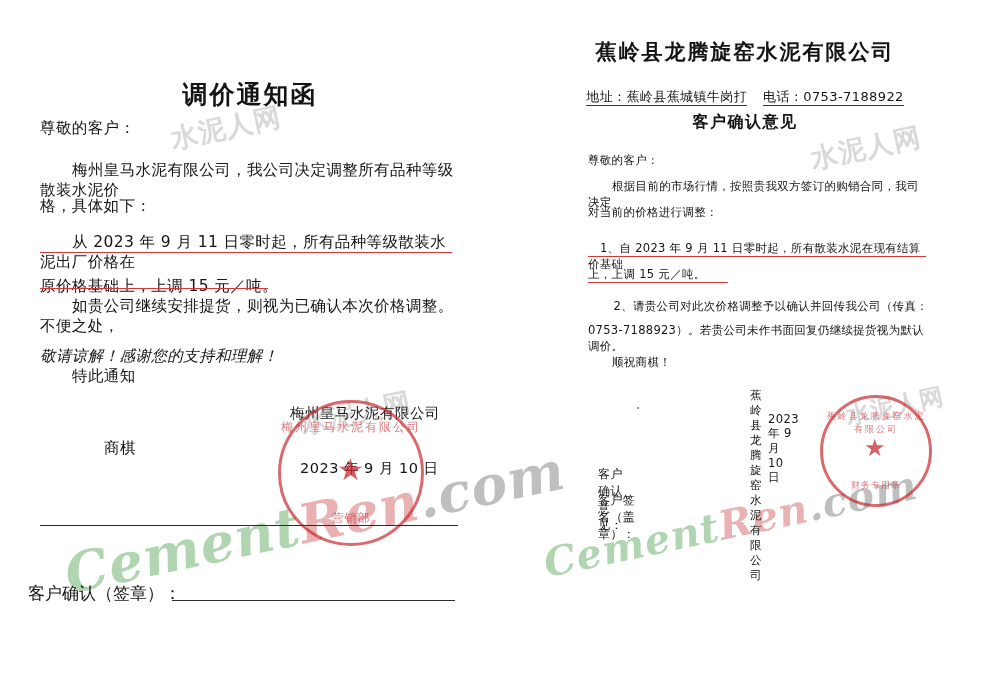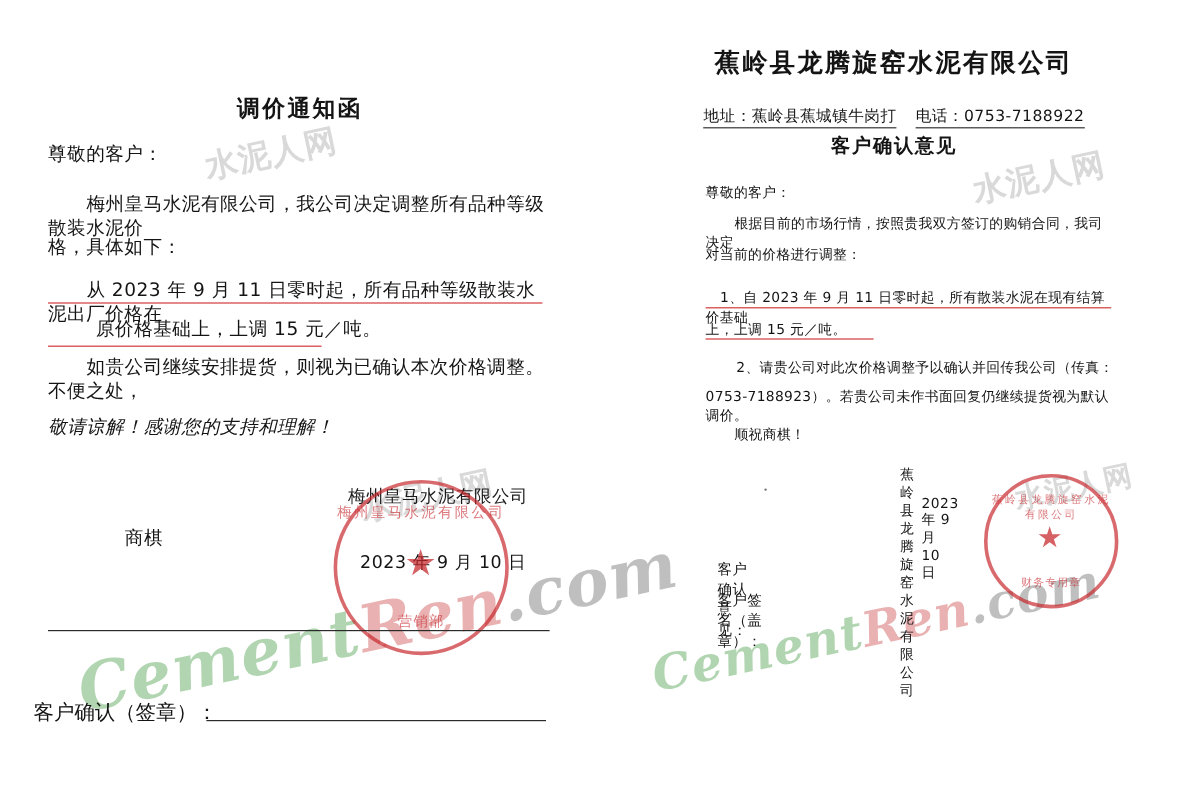--- a/index.html
+++ b/index.html
@@ -57,37 +57,37 @@
   }
 
   
   .left-doc {
     left: 0px; top: 0px; width: 500px; height: 676px;
   }
   .l-title {
     position: absolute;
     left: 0; top: 78px; width: 500px;
     text-align: center;
-    font-size: 19px;
+    font-size: 25px;
     font-weight: bold;
     letter-spacing: 2px;
   }
   .l-line {
     position: absolute;
     left: 40px;
     width: 420px;
     font-size: 15.5px;
     line-height: 20px;
     letter-spacing: 0.4px;
   }
   .l-l1 { top: 118px; }
   .l-l2 { top: 160px; text-indent: 32px; }
   .l-l3 { top: 196px; }
   .l-l4 { top: 232px; text-indent: 32px; }
-  .l-l5 { top: 264px; margin-left: 40px; }
+  .l-l5 { top: 276px; }
   .l-l6 { top: 296px; text-indent: 32px; }
   .l-l7 { top: 346px; font-style: italic; }
   .l-l8 { top: 366px; text-indent: 32px; }
   .l-l9 { top: 402px; text-indent: 32px; }
   .l-l10 { top: 438px; text-indent: 64px; }
 
   
   .red-ul {
     position: absolute;
     height: 1.3px;
@@ -268,20 +268,21 @@
 
     <div class="l-title">调价通知函</div>
 
     <div class="l-line l-l1">尊敬的客户：</div>
     <div class="l-line l-l2">梅州皇马水泥有限公司，我公司决定调整所有品种等级散装水泥价</div>
     <div class="l-line l-l3">格，具体如下：</div>
     <div class="l-line l-l4">从 2023 年 9 月 11 日零时起，所有品种等级散装水泥出厂价格在</div>
     <div class="l-line l-l5">原价格基础上，上调 15 元／吨。</div>
     <div class="l-line l-l6">如贵公司继续安排提货，则视为已确认本次价格调整。不便之处，</div>
     <div class="l-line l-l7">敬请谅解！感谢您的支持和理解！</div>
+    <div class="l-line l-l8">特此通知</div>
     <div class="l-line l-l10">商棋</div>
 
     <div class="red-ul rul-1"></div>
     <div class="red-ul rul-2"></div>
 
     <div class="l-signer">梅州皇马水泥有限公司</div>
     <div class="l-date">2023 年 9 月 10 日</div>
 
     <div class="stamp stamp-l">
       <div class="stamp-curve-top" style="top:16px; font-size:12px;">梅州皇马水泥有限公司</div>

